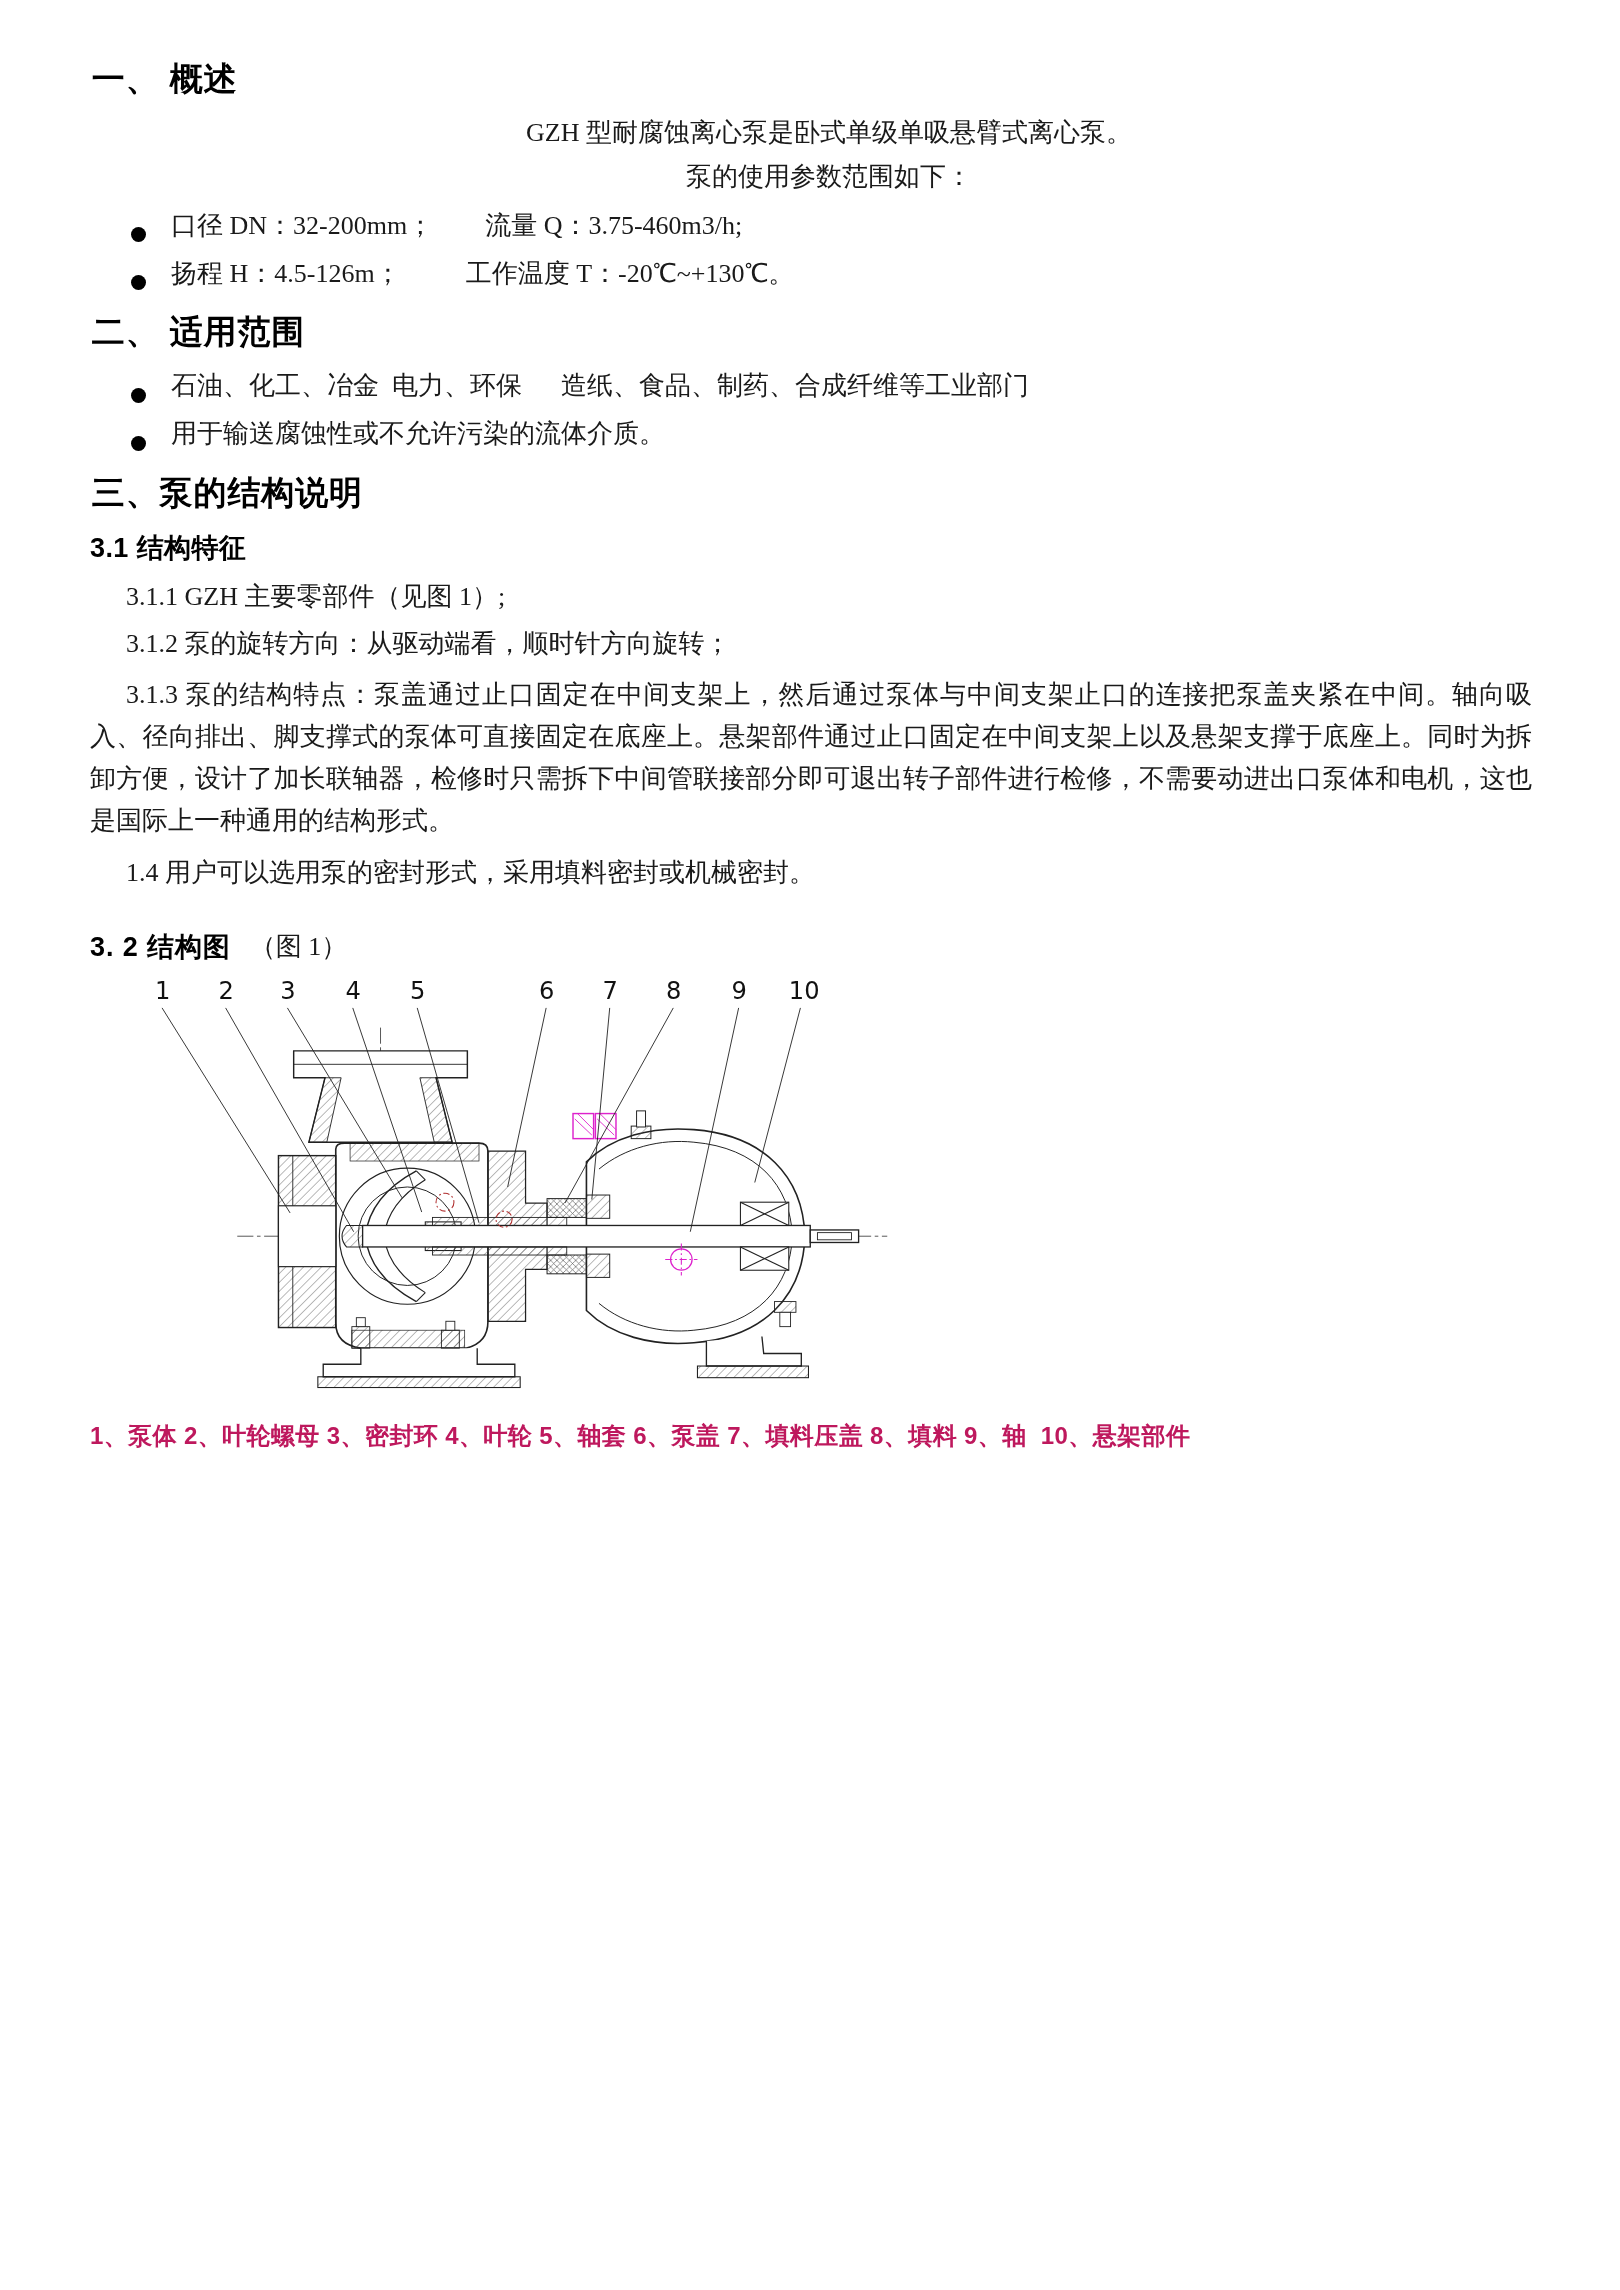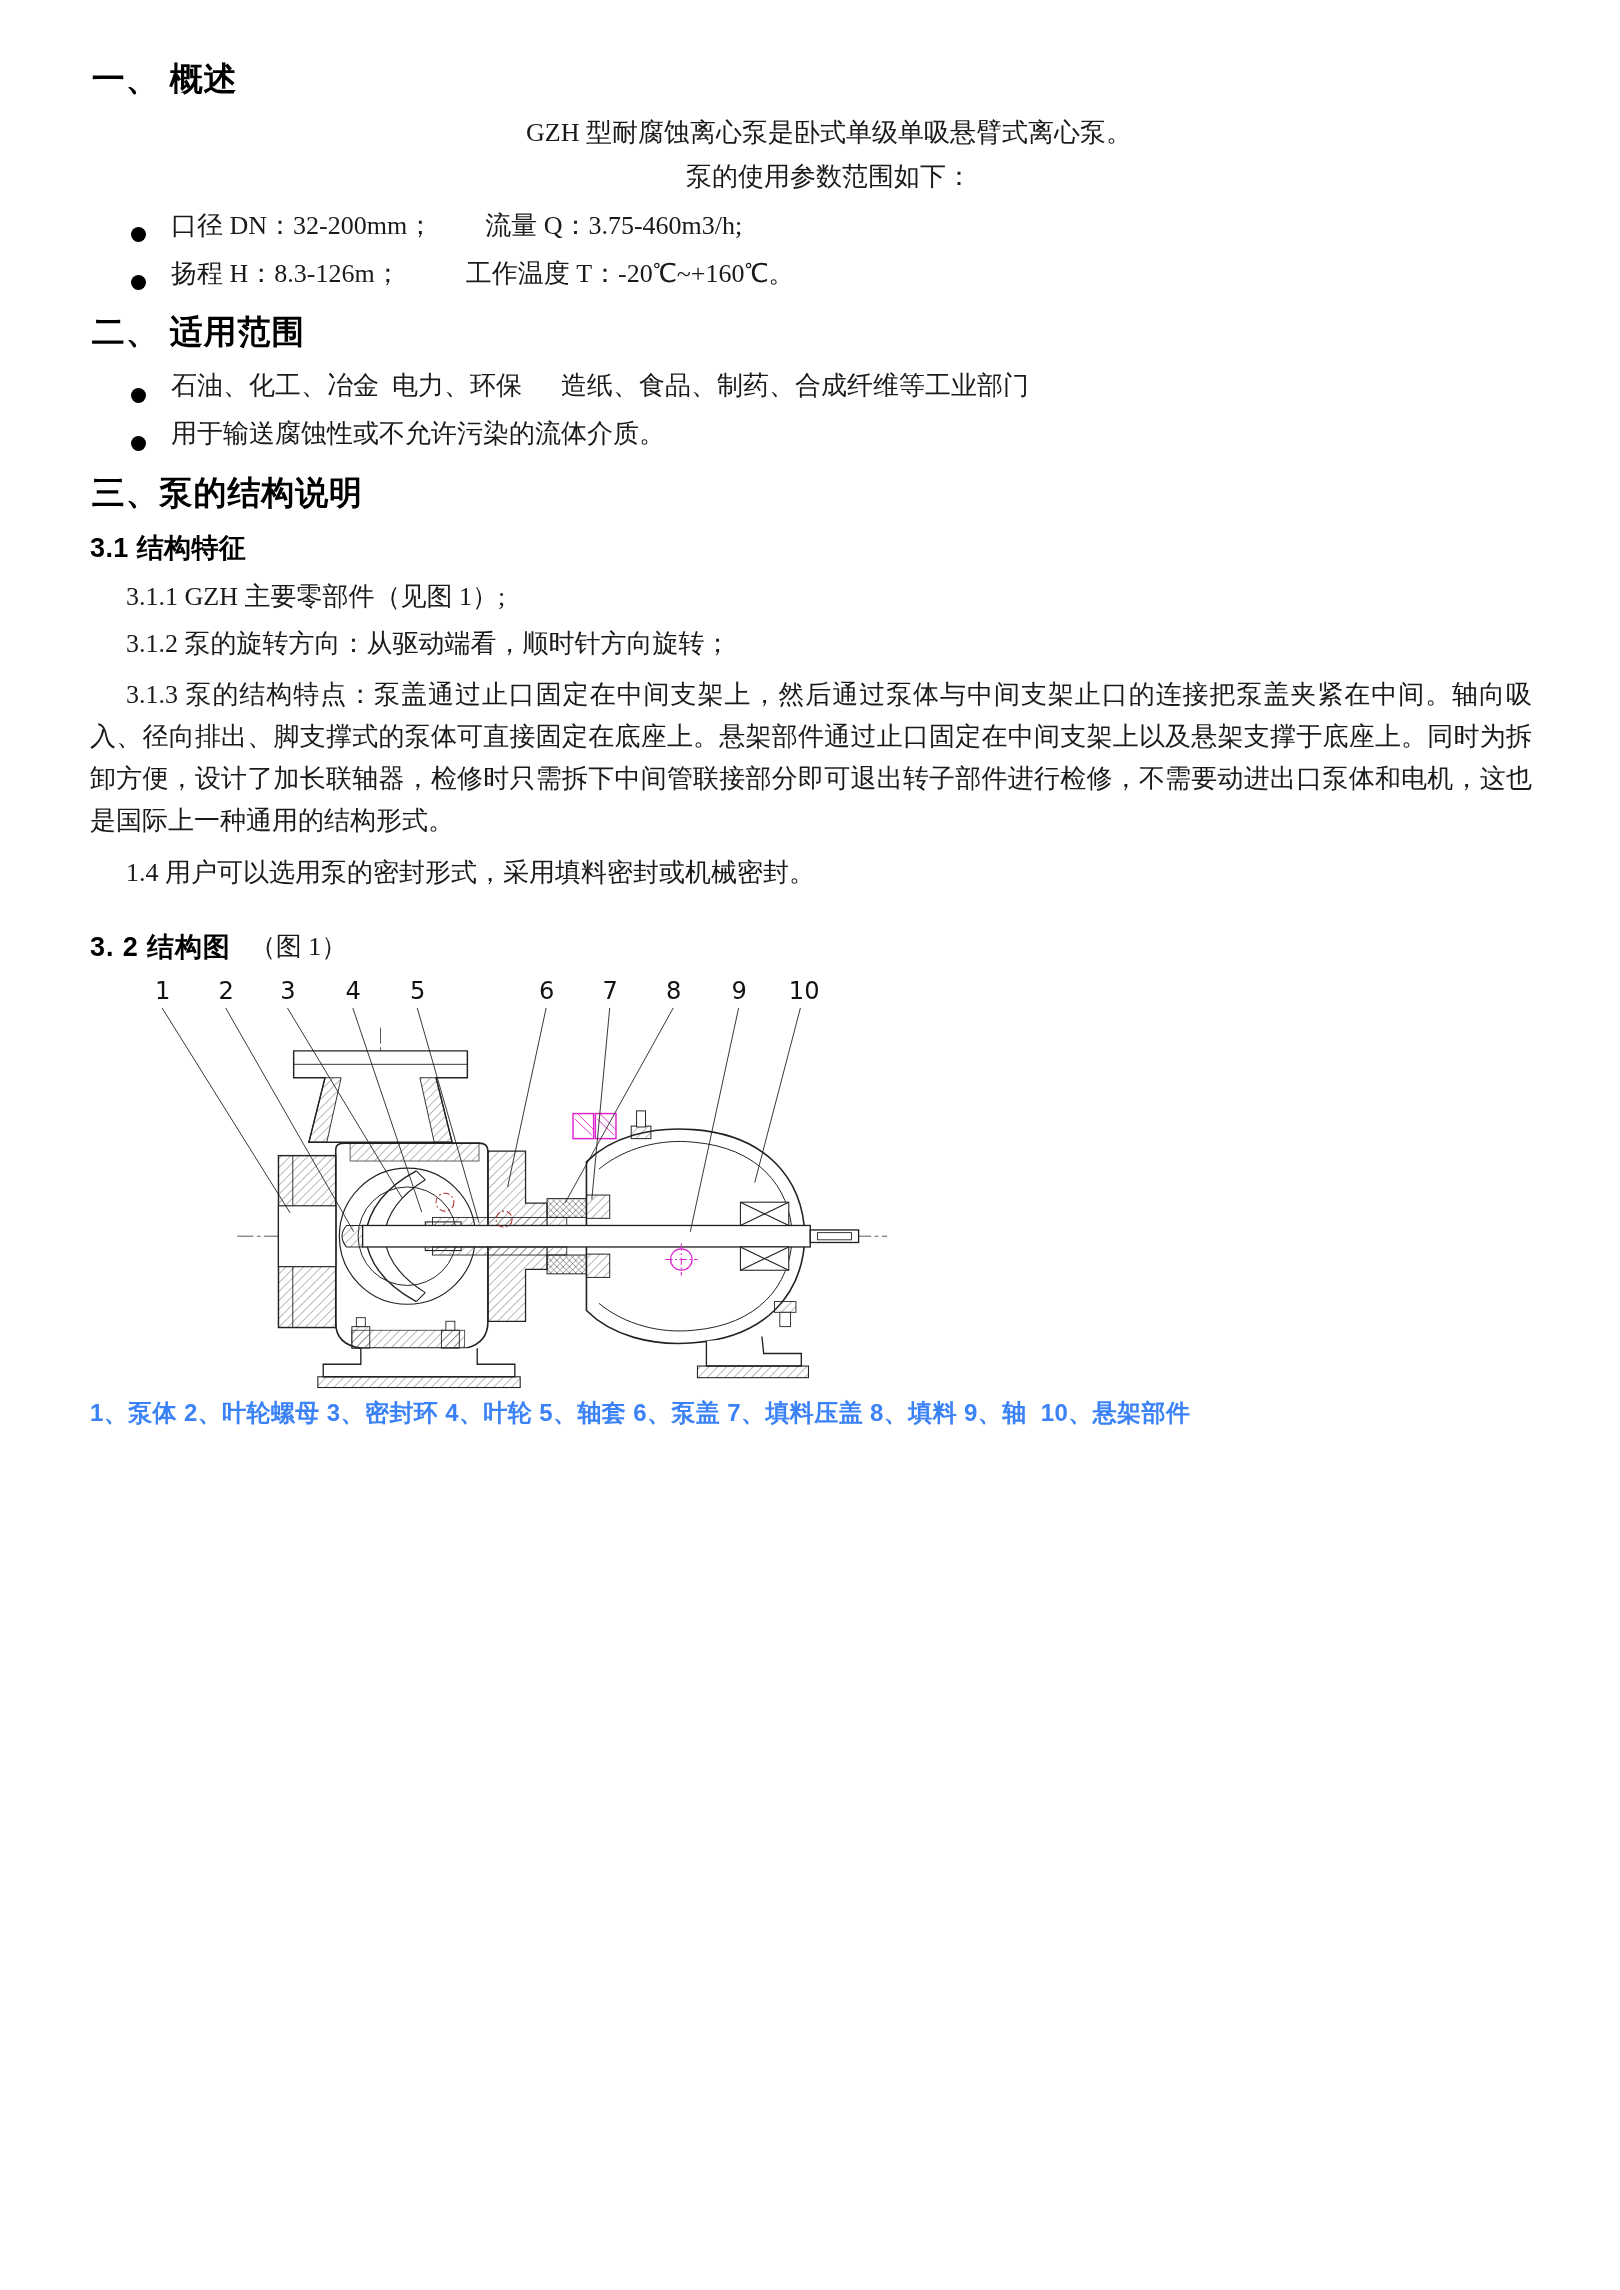--- a/index.html
+++ b/index.html
@@ -34,40 +34,40 @@
   .figtitle .ft-r { font-size:26px; }
 
   .figure-wrap { margin-left:47px; margin-top:5.4px; }
 
   .pump-svg .pn text { font-family:"DejaVu Sans", sans-serif; font-size:27px; fill:#111; }
   .pump-svg .ld { stroke:#222; stroke-width:1; }
   .pump-svg .cl { stroke:#444; stroke-width:1; stroke-dasharray:18 4 4 4; }
 
   .caption {
     font-family:"Liberation Sans", sans-serif; font-weight:700; font-size:24px;
-    color:#3b82f6; letter-spacing:0.4px; white-space:pre-wrap;
+    color:#be185d; margin-top:23px; letter-spacing:0.4px; white-space:pre-wrap;
   }
 </style>
 </head>
 <body>
 
 <div class="page">
   <div class="content">
 
     <h1 class="sec first">一、 概述</h1>
     <p class="para">GZH 型耐腐蚀离心泵是卧式单级单吸悬臂式离心泵。</p>
     <p class="para">泵的使用参数范围如下：</p>
 
     <div class="bullet">
       <span class="dot"></span>
       <span class="btext">口径 DN：32-200mm；        流量 Q：3.75-460m3/h;</span>
     </div>
     <div class="bullet">
       <span class="dot"></span>
-      <span class="btext">扬程 H：8.3-126m；          工作温度 T：-20℃~+160℃。</span>
+      <span class="btext">扬程 H：4.5-126m；          工作温度 T：-20℃~+130℃。</span>
     </div>
 
     <h1 class="sec">二、 适用范围</h1>
 
     <div class="bullet">
       <span class="dot"></span>
       <span class="btext">石油、化工、冶金  电力、环保      造纸、食品、制药、合成纤维等工业部门</span>
     </div>
     <div class="bullet">
       <span class="dot"></span>

